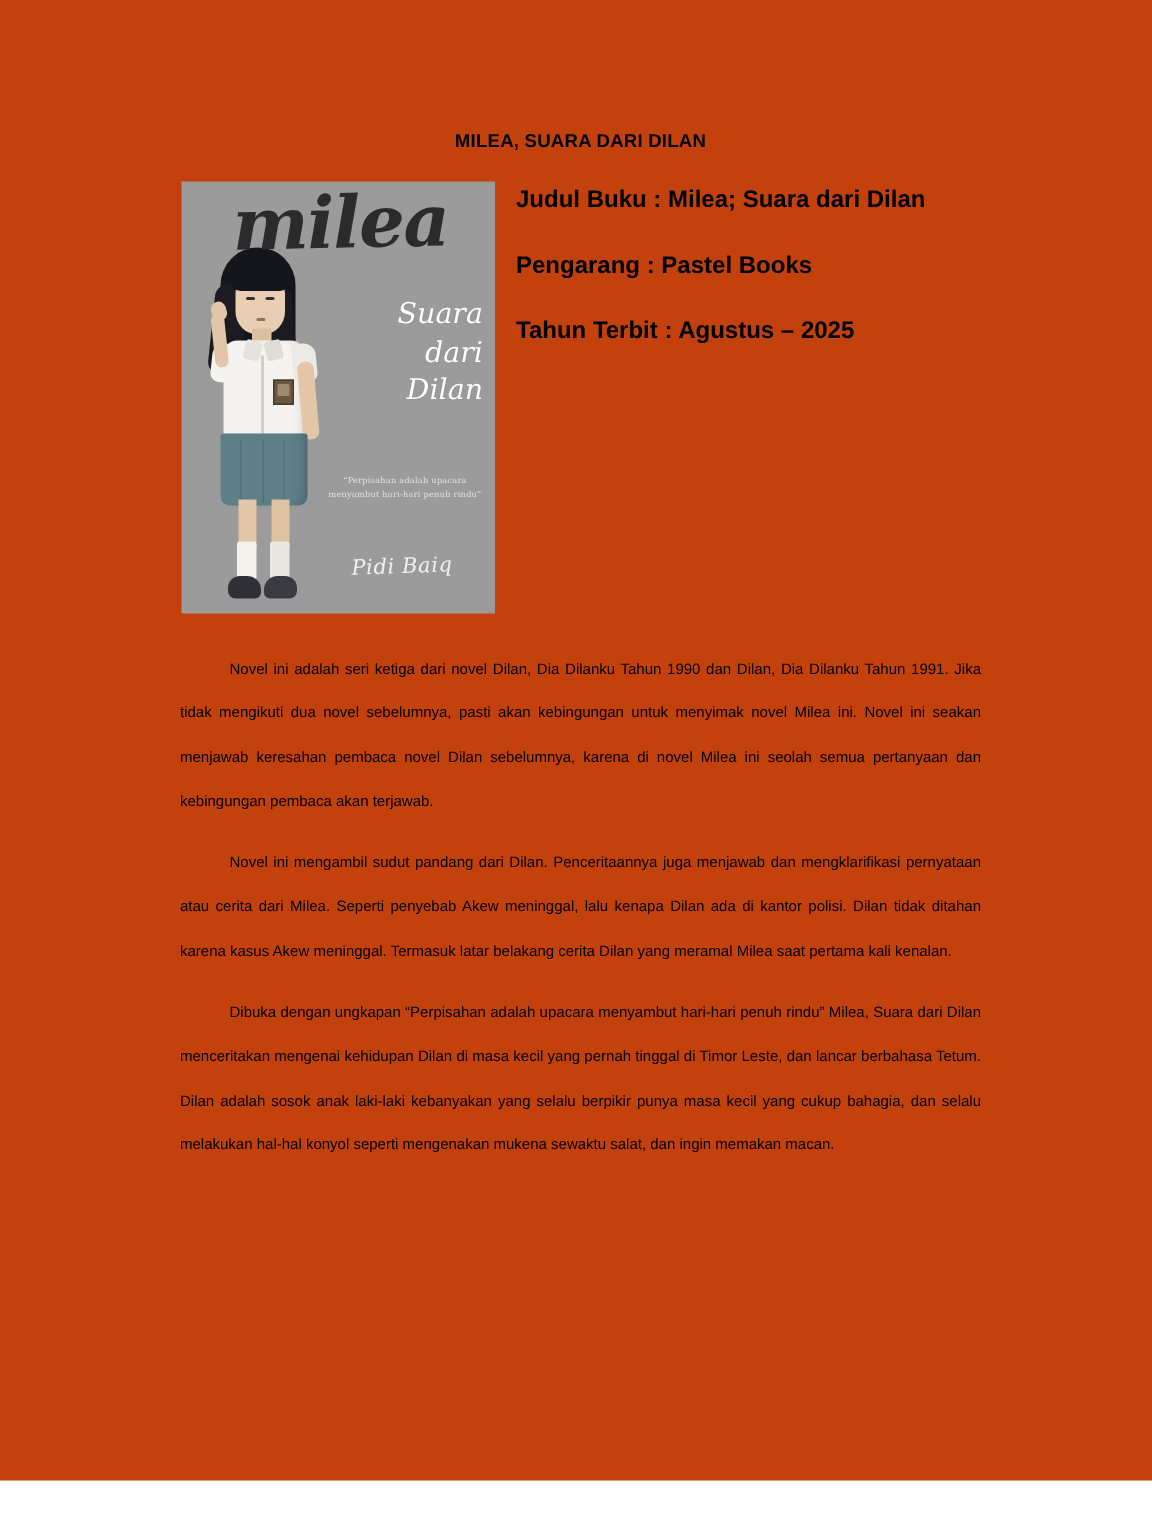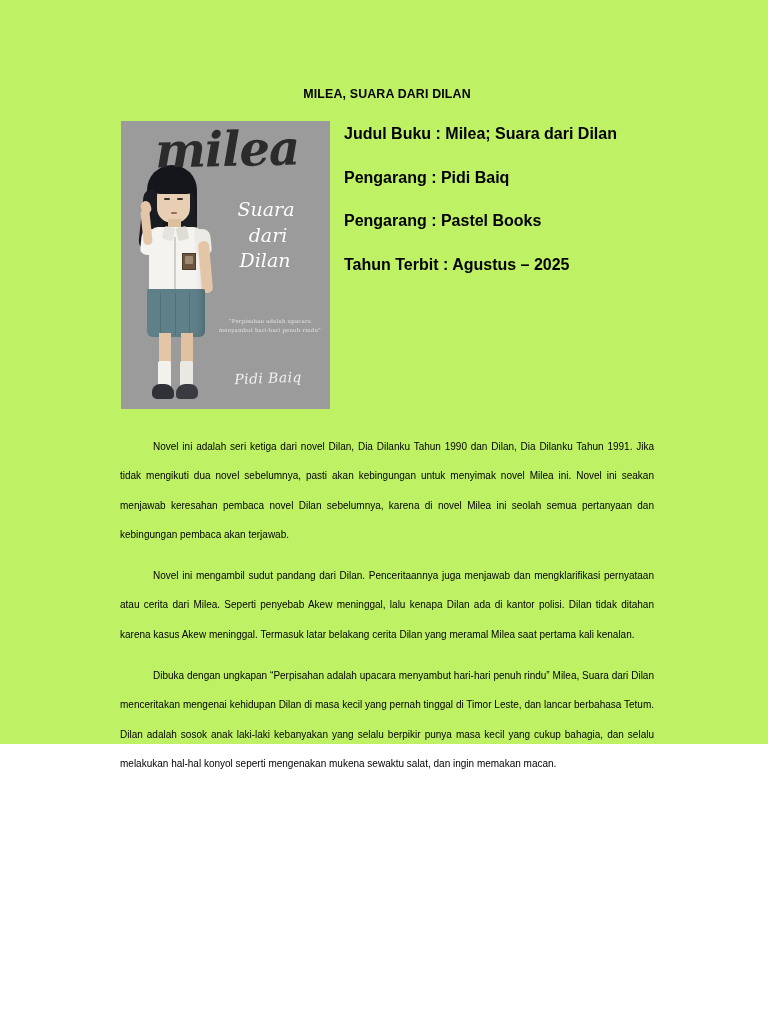--- a/index.html
+++ b/index.html
@@ -12,22 +12,22 @@
     height: 1024px;
     font-family: "Liberation Sans", sans-serif;
     color: #000000;
     overflow: hidden;
     position: relative;
   }
 
   .page {
     position: relative;
     width: 768px;
-    height: 744px;
-    background: #bef264;
+    height: 987px;
+    background: #c2410c;
     box-sizing: border-box;
   }
 
   
   .doc-title {
     position: absolute;
     left: 120px;
     top: 86px;
     width: 534px;
     text-align: center;
@@ -68,21 +68,21 @@
     letter-spacing: -1px;
     transform: rotate(-1.2deg);
   }
 
   
   .cover-subtitle {
     position: absolute;
     right: 8px;
     top: 76px;
     width: 112px;
-    text-align: center;
+    text-align: right;
     color: #ffffff;
     font-family: "DejaVu Serif", serif;
     font-style: italic;
     font-size: 19px;
     line-height: 1.35;
     text-shadow: 0 0 1px rgba(0,0,0,0.10);
   }
   .cover-subtitle span { display: block; }
   .cover-subtitle .l2 { margin-left: 4px; }
   .cover-subtitle .l3 { margin-left: -2px; }
@@ -300,21 +300,20 @@
       </div>
 
       <div class="cover-blurb">“Perpisahan adalah upacara menyambut hari-hari penuh rindu”</div>
 
       <div class="cover-signature">Pidi Baiq</div>
     </div>
   </div>
 
   <div class="meta">
     <div class="meta-line">Judul Buku : Milea; Suara dari Dilan</div>
-    <div class="meta-line">Pengarang : Pidi Baiq</div>
     <div class="meta-line">Pengarang : Pastel Books</div>
     <div class="meta-line">Tahun Terbit : Agustus – 2025</div>
   </div>
 
   <div class="body-text">
     <p class="para">Novel ini adalah seri ketiga dari novel Dilan, Dia Dilanku Tahun 1990 dan Dilan, Dia Dilanku Tahun 1991. Jika tidak mengikuti dua novel sebelumnya, pasti akan kebingungan untuk menyimak novel Milea ini. Novel ini seakan menjawab keresahan pembaca novel Dilan sebelumnya, karena di novel Milea ini seolah semua pertanyaan dan kebingungan pembaca akan terjawab.</p>
     <p class="para">Novel ini mengambil sudut pandang dari Dilan. Penceritaannya juga menjawab dan mengklarifikasi pernyataan atau cerita dari Milea. Seperti penyebab Akew meninggal, lalu kenapa Dilan ada di kantor polisi. Dilan tidak ditahan karena kasus Akew meninggal. Termasuk latar belakang cerita Dilan yang meramal Milea saat pertama kali kenalan.</p>
     <p class="para">Dibuka dengan ungkapan “Perpisahan adalah upacara menyambut hari-hari penuh rindu” Milea, Suara dari Dilan menceritakan mengenai kehidupan Dilan di masa kecil yang pernah tinggal di Timor Leste, dan lancar berbahasa Tetum. Dilan adalah sosok anak laki-laki kebanyakan yang selalu berpikir punya masa kecil yang cukup bahagia, dan selalu melakukan hal-hal konyol seperti mengenakan mukena sewaktu salat, dan ingin memakan macan.</p>
   </div>
 

